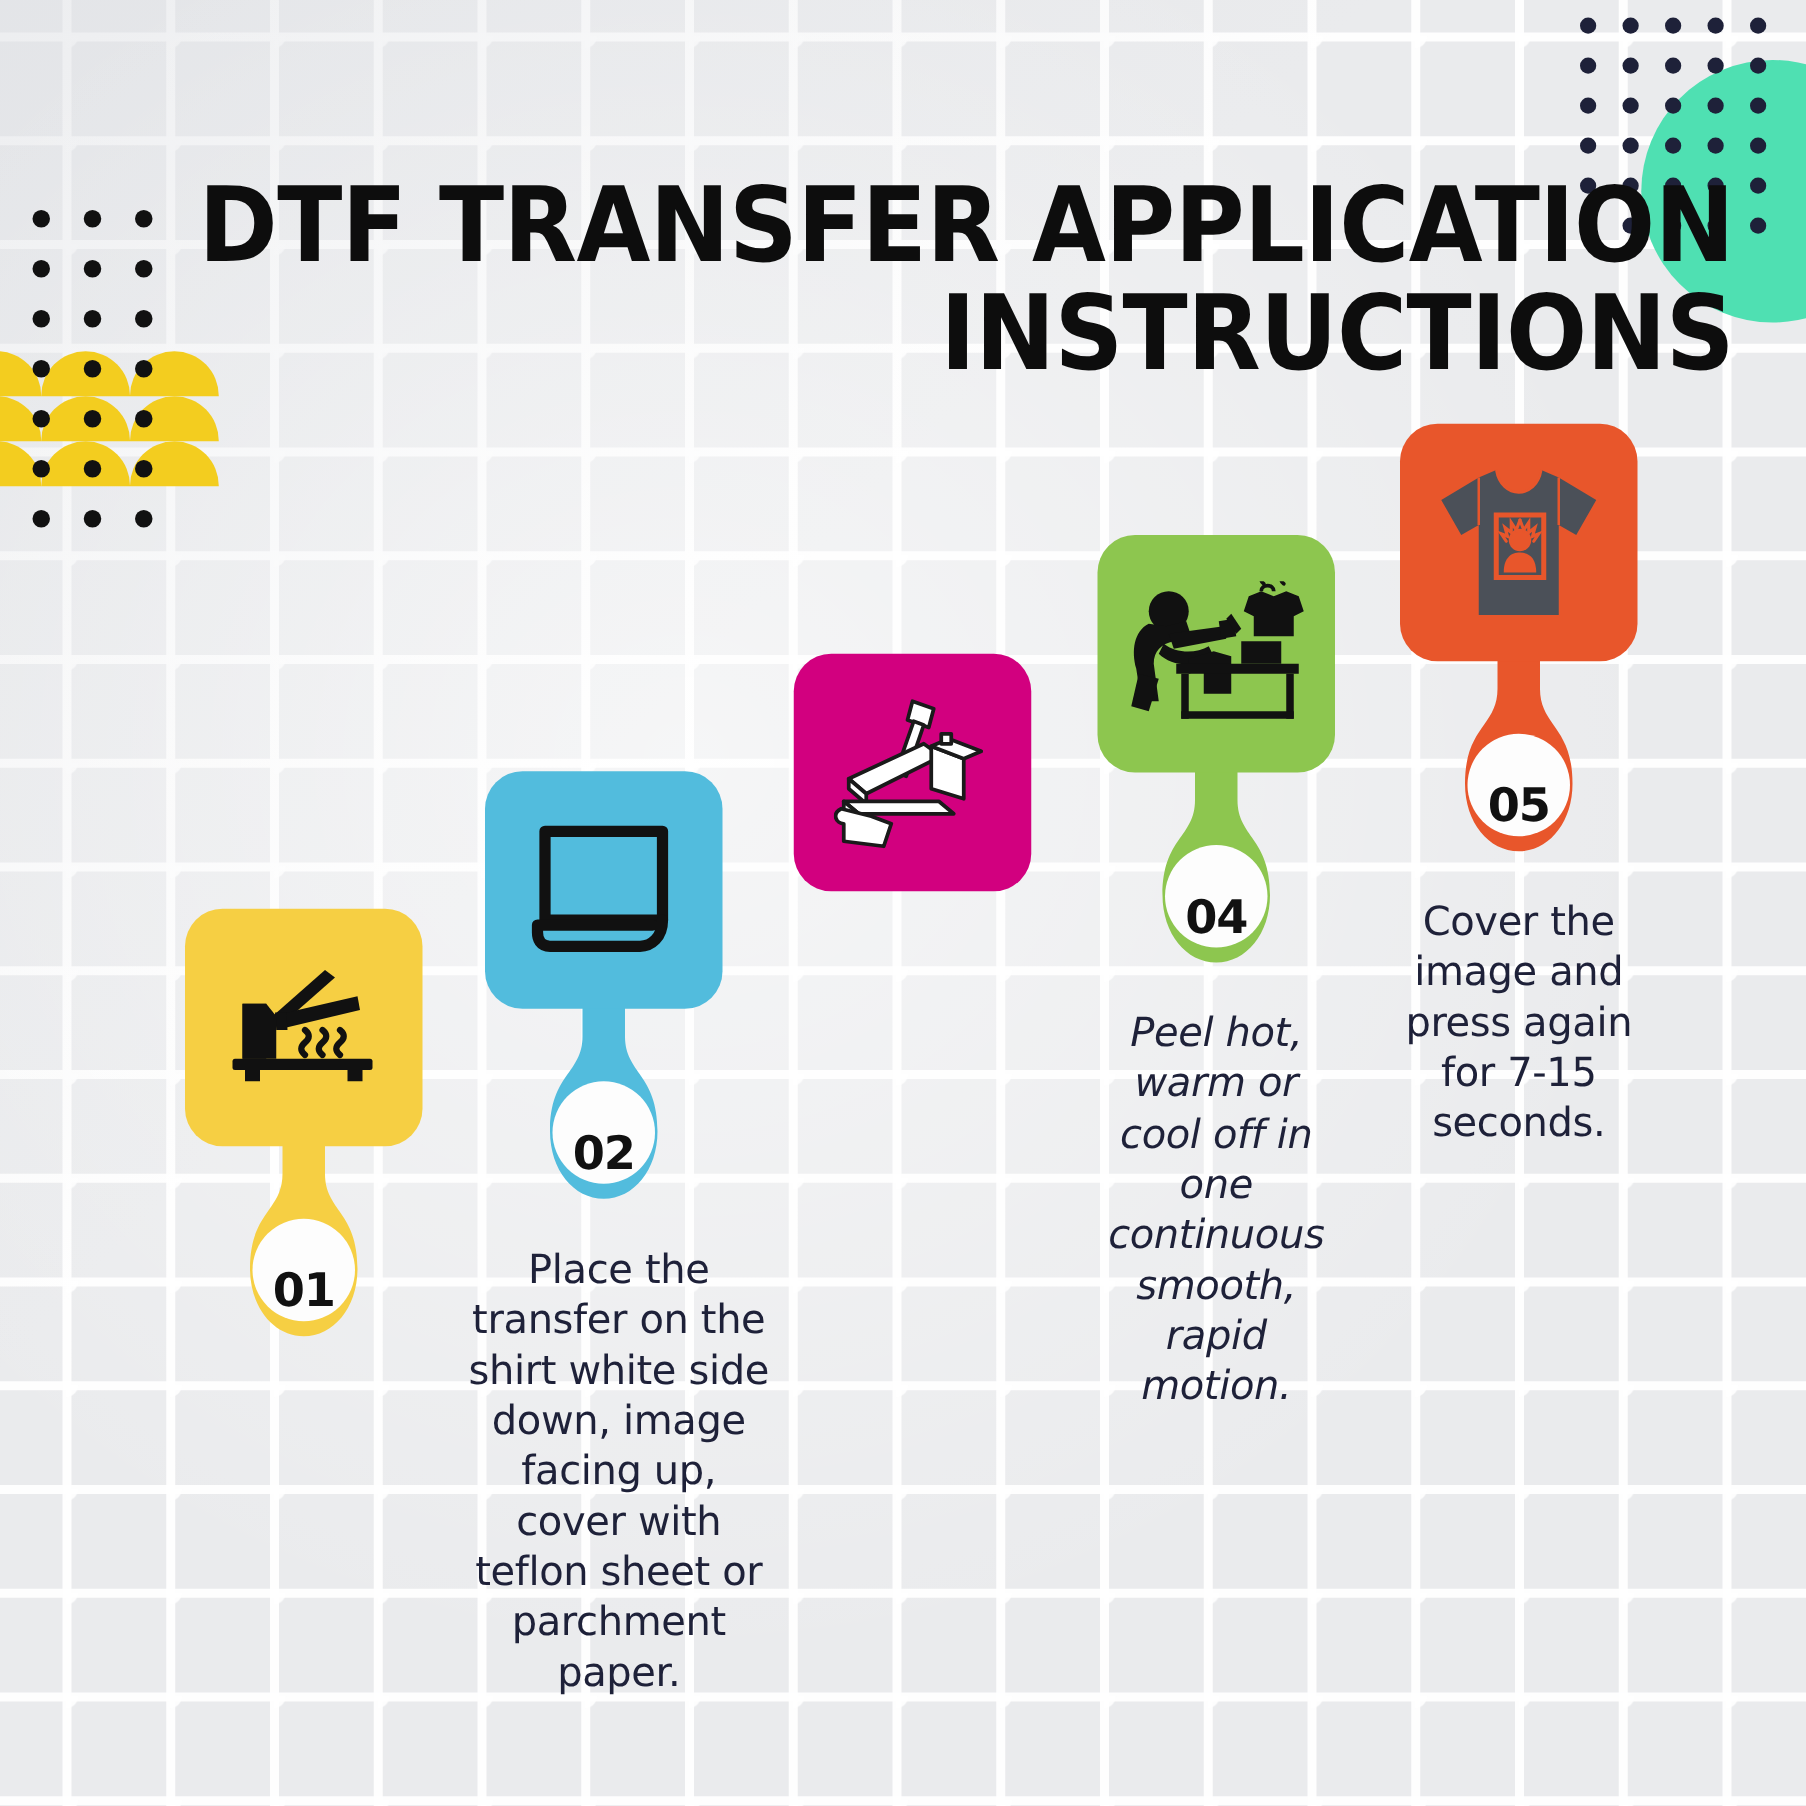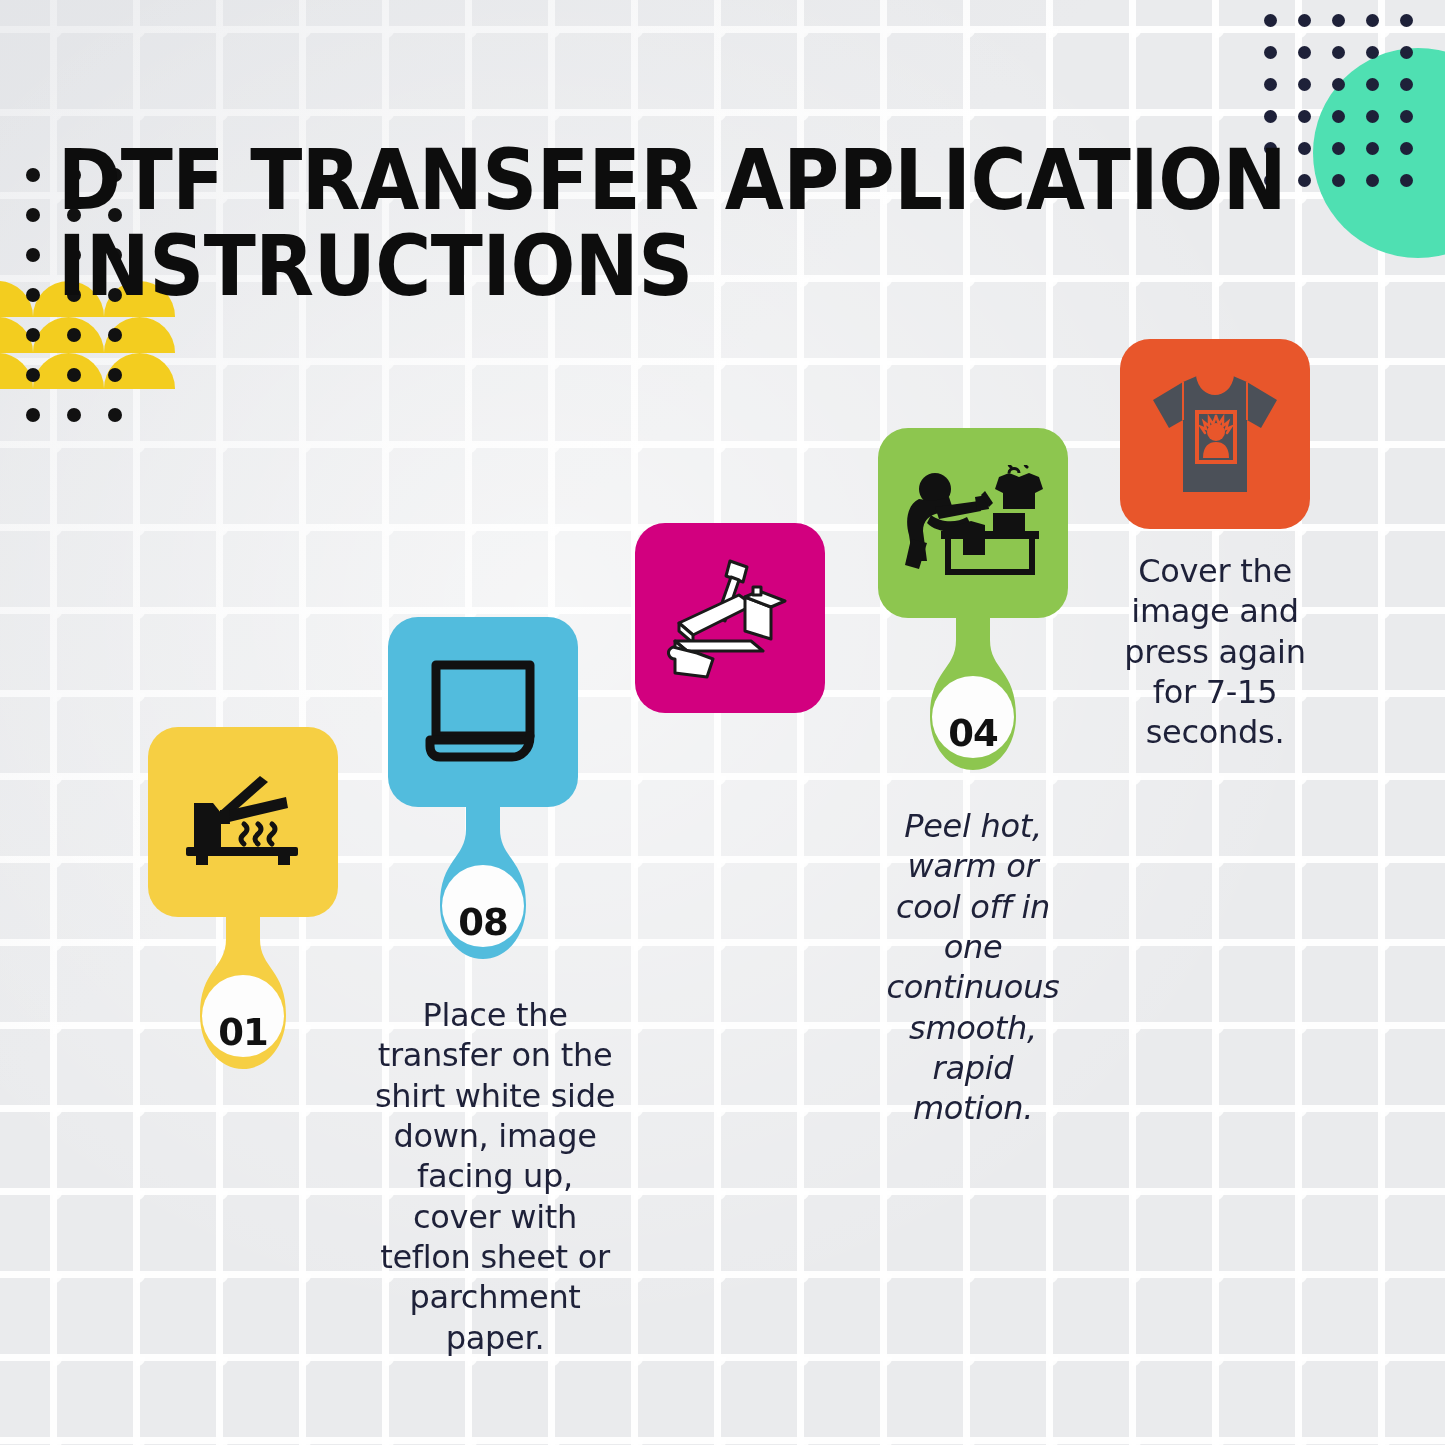--- a/index.html
+++ b/index.html
@@ -94,21 +94,21 @@
     width: 71px;
     height: 36px;
     border-radius: 71px 71px 0 0;
   }
 
   
   #title {
     position: absolute;
     left: 0; right: 0;
     top: 138px;
-    text-align: left;
+    text-align: right;
     z-index: 5;
   }
   #title .line {
     display: block;
     font-family: "DejaVu Sans", sans-serif;
     font-weight: 700;
     font-size: 83px;
     line-height: 1.04;
     letter-spacing: -0.5px;
     color: #0d0d0d;
@@ -312,21 +312,21 @@
             <path d="M106 78 C106 92 97 99 88 99 L16 99 C8 99 6 93 6 88 L6 82 L98 82"></path>
           </g>
         </svg>
       </span>
     </div>
     <div class="connector" style="color: rgb(82, 188, 221);">
       <svg width="130" height="170" viewBox="0 0 130 170">
         <path d="M48 0 L48 26 C48 56 22 56 22 102 C22 133 41 156 65 156 C89 156 108 133 108 102 C108 56 82 56 82 26 L82 0 Z" fill="currentColor"></path>
         <circle cx="65" cy="103" r="41" fill="#fdfdfd"></circle>
       </svg>
-      <span class="num">08</span>
+      <span class="num">02</span>
     </div>
     <div class="caption">Place the transfer on the shirt white side down, image facing up, cover with teflon sheet or parchment paper.</div>
   </div>
 
   <div class="step" id="step-3">
     <div class="card" style="background: rgb(210, 0, 127);">
       <span>
         <svg width="126" height="126" viewBox="0 0 126 126">
           <g fill="#ffffff" stroke="#1a1a1a" stroke-width="3" stroke-linejoin="round">
 
@@ -415,16 +415,23 @@
 
           <g fill="#e8562b">
             <circle cx="69" cy="66" r="9"></circle>
             <path d="M56 92 C56 80 62 76 69 76 C76 76 82 80 82 92 Z"></path>
             <path d="M69 50 L66 58 L62 52 L62 60 L57 56 L59 63 L54 61 L58 67" stroke="#e8562b" stroke-width="2.5" fill="none" stroke-linecap="round"></path>
             <path d="M69 50 L72 58 L76 52 L76 60 L81 56 L79 63 L84 61 L80 67" stroke="#e8562b" stroke-width="2.5" fill="none" stroke-linecap="round"></path>
           </g>
         </svg>
       </span>
     </div>
+    <div class="connector" style="color: rgb(232, 86, 43);">
+      <svg width="130" height="170" viewBox="0 0 130 170">
+        <path d="M48 0 L48 26 C48 56 22 56 22 102 C22 133 41 156 65 156 C89 156 108 133 108 102 C108 56 82 56 82 26 L82 0 Z" fill="currentColor"></path>
+        <circle cx="65" cy="103" r="41" fill="#fdfdfd"></circle>
+      </svg>
+      <span class="num">05</span>
+    </div>
     <div class="caption">Cover the image and press again for 7-15 seconds.</div>
   </div>
 
 </div>
 
 </body></html>

